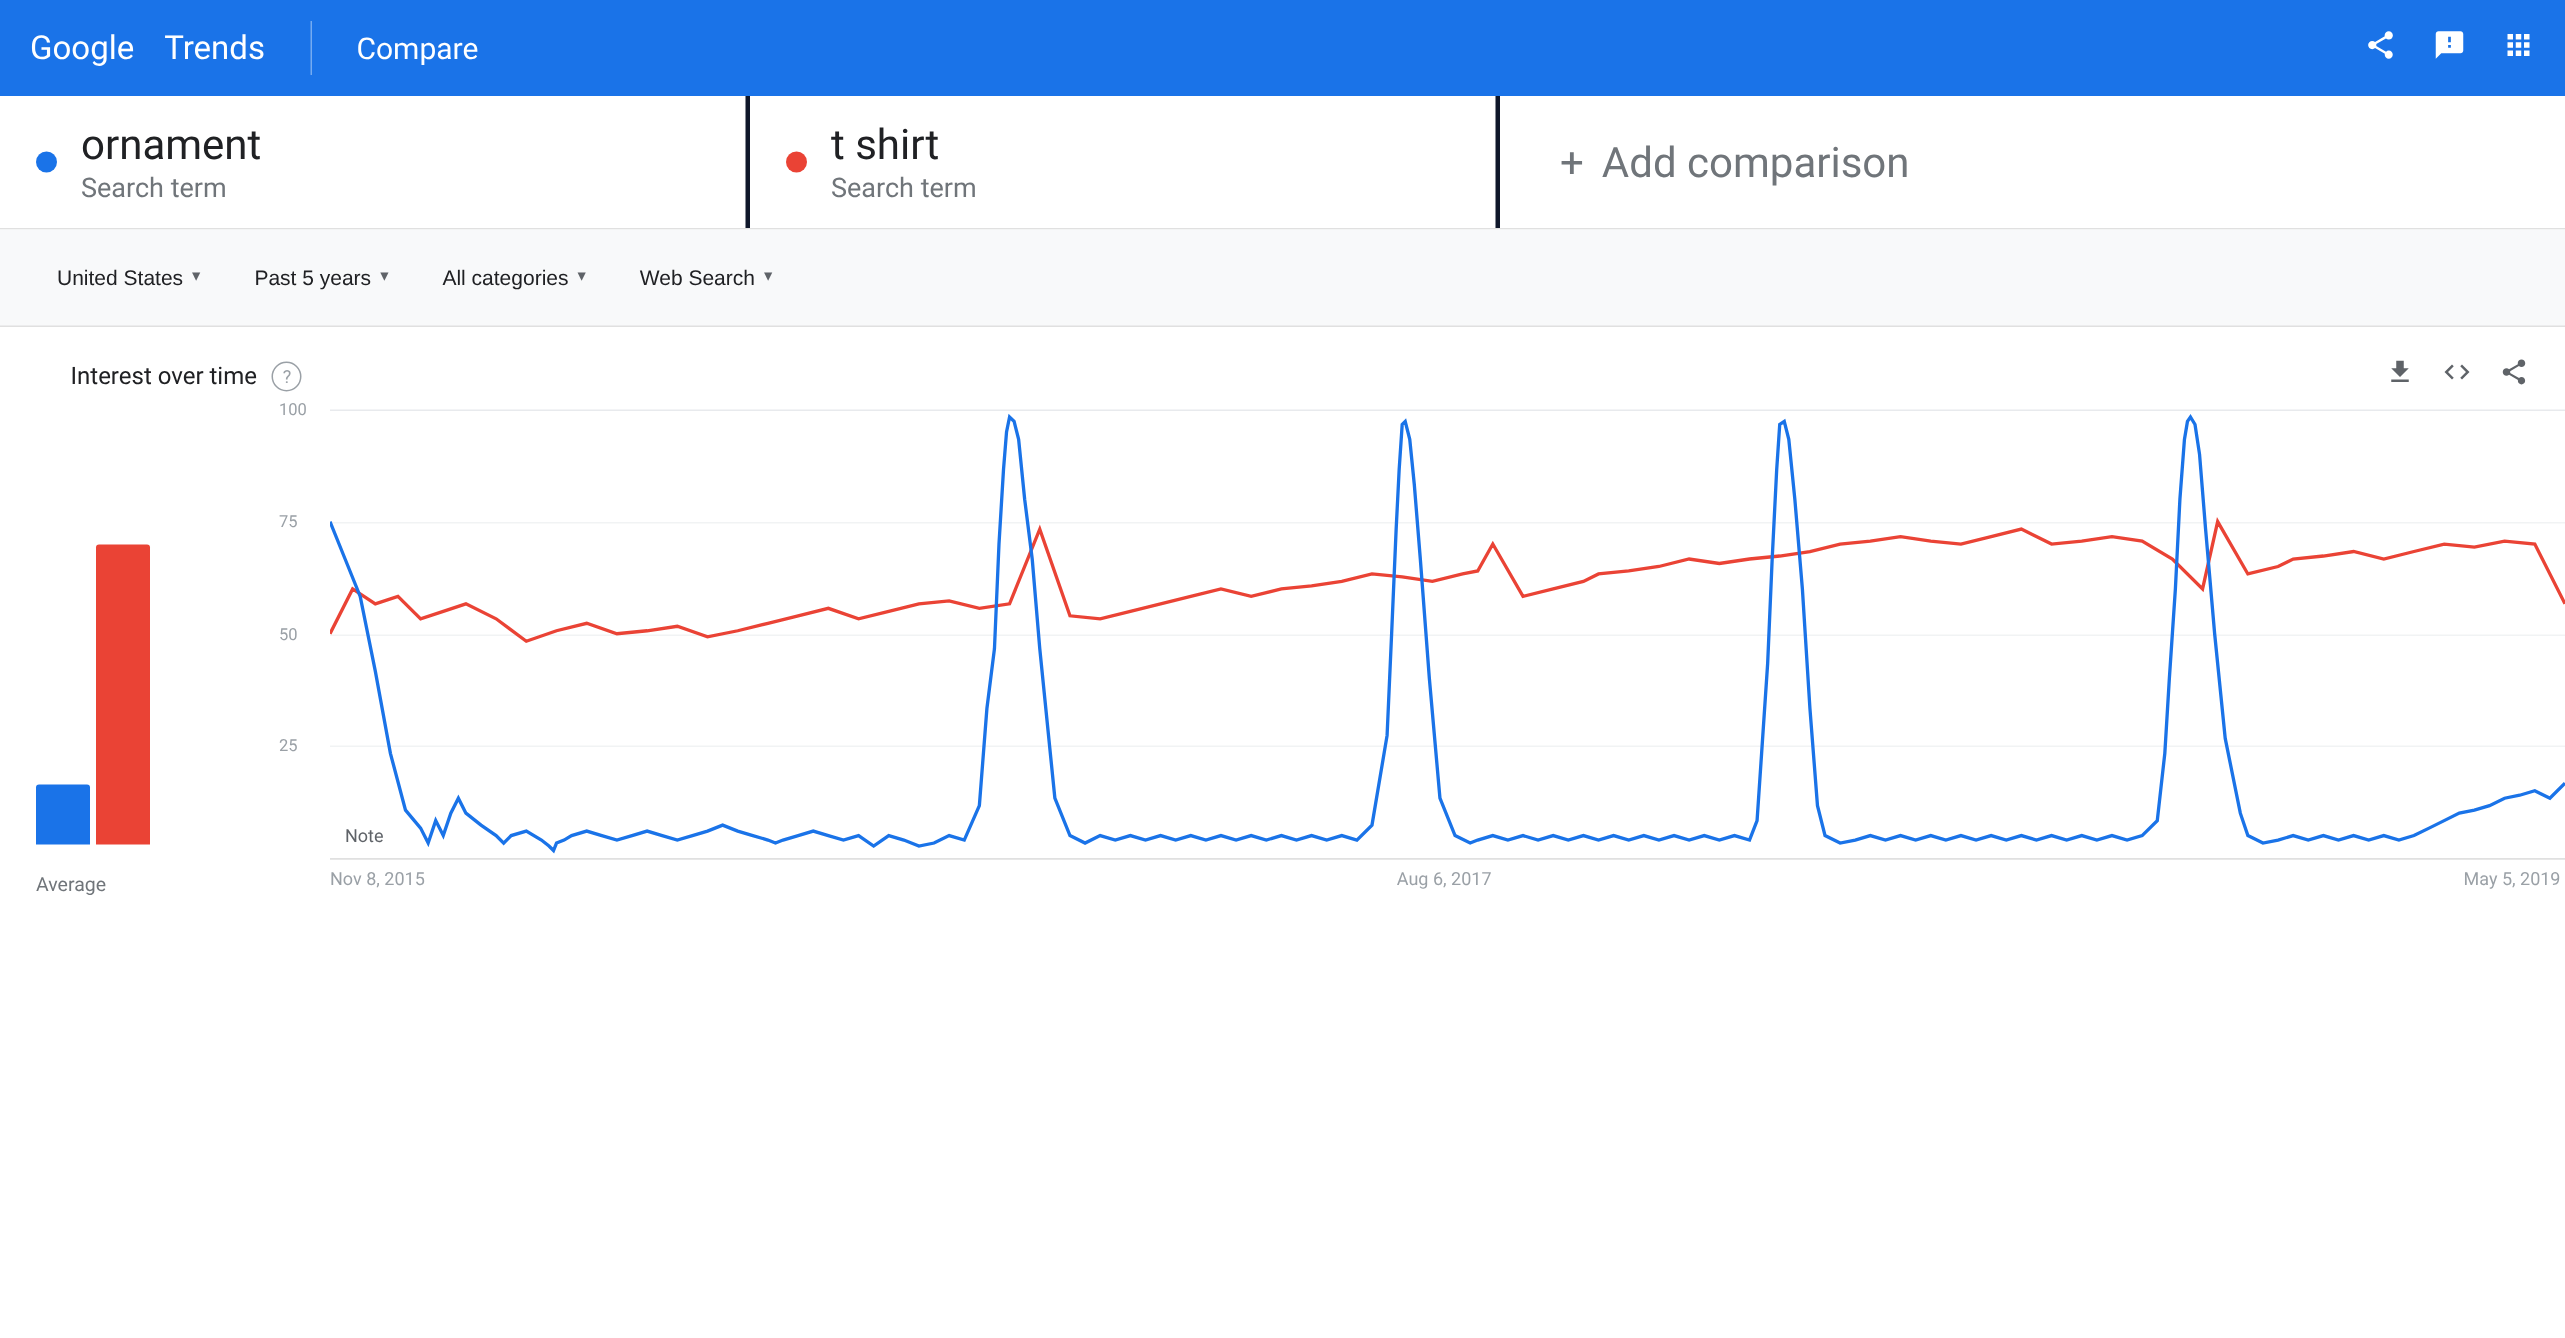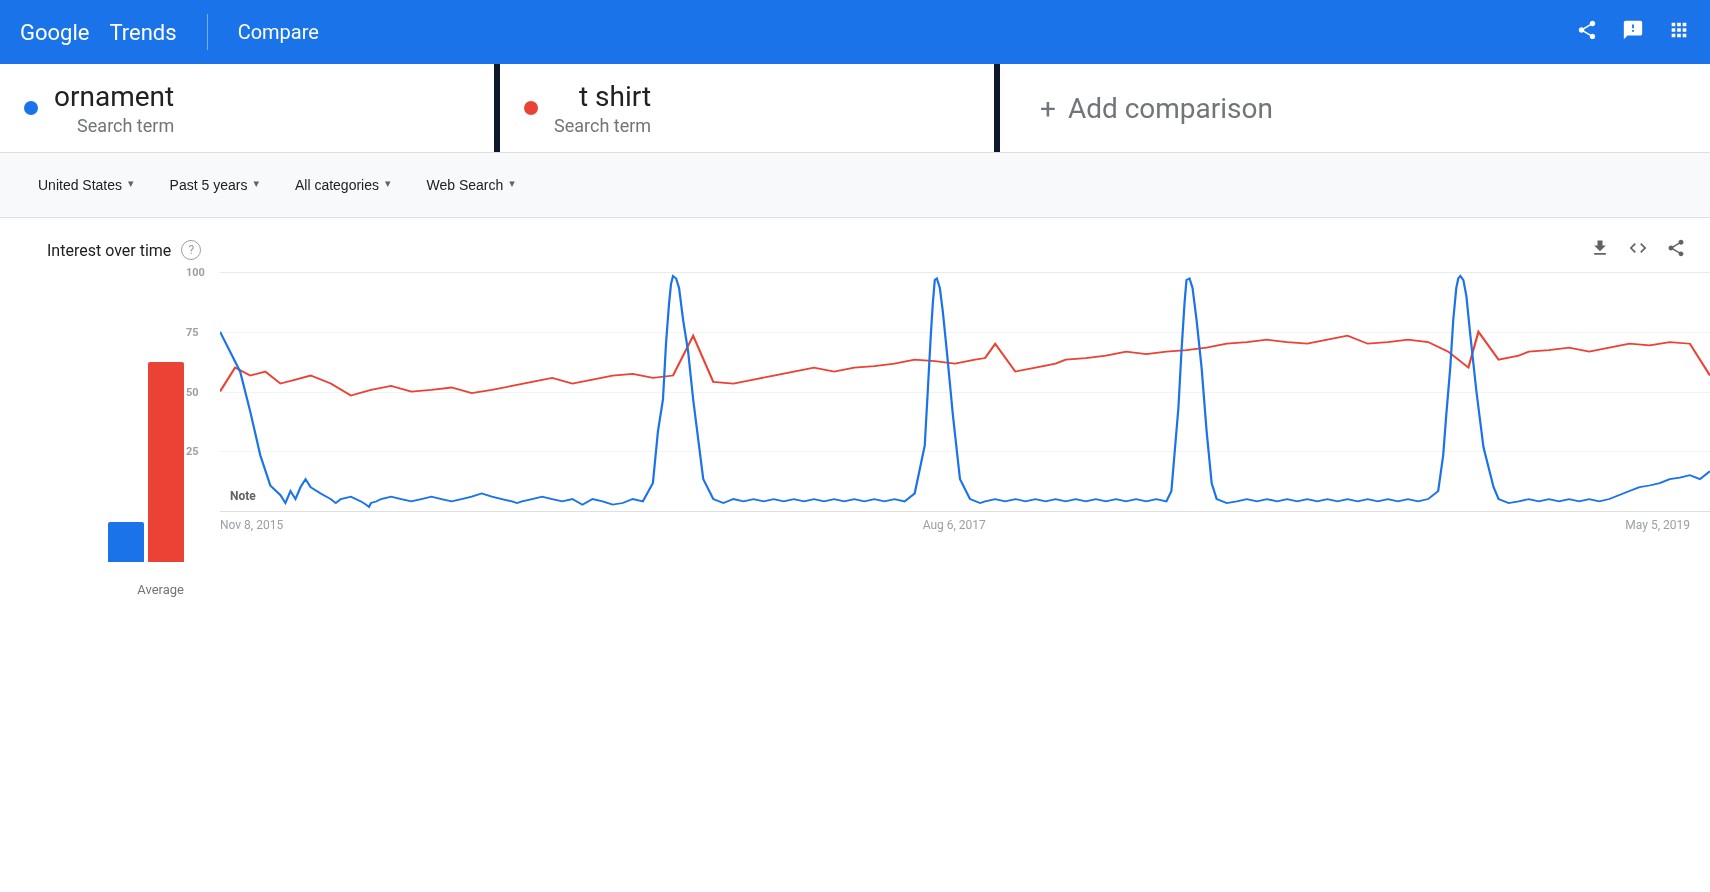--- a/index.html
+++ b/index.html
@@ -28,27 +28,26 @@
     .header-icon { color: #fff; font-size: 20px; cursor: pointer; }
 
     
     .search-bar {
       display: flex;
       border-bottom: 1px solid #e0e0e0;
       min-height: 80px;
     }
     .search-term-box {
       flex: 1;
-      border-right: 6px solid #0f172a;
+      border-right: 3px solid #0f172a;
       padding: 16px 24px;
       display: flex;
       align-items: center;
       gap: 16px;
       max-width: 500px;
-      text-align: right;
     }
     .term-dot {
       width: 14px;
       height: 14px;
       border-radius: 50%;
       flex-shrink: 0;
     }
     .term-dot.blue { background: #1a73e8; }
     .term-dot.red { background: #ea4335; }
     .term-info {}
@@ -122,21 +121,21 @@
     .chart-container {
       display: flex;
       padding: 0 0 10px 24px;
       gap: 0;
     }
 
     
     .avg-section {
       display: flex;
       flex-direction: column;
-      align-items: flex-end;
+      align-items: flex-start;
       width: 160px;
       flex-shrink: 0;
       padding-top: 10px;
     }
     .avg-bars {
       display: flex;
       align-items: flex-end;
       gap: 4px;
       height: 300px;
       padding-bottom: 20px;
@@ -278,21 +277,21 @@
 
     <div class="avg-section">
       <div class="avg-bars">
         <div class="avg-bar blue" style="height:40px;"></div>
         <div class="avg-bar red" style="height:200px;"></div>
       </div>
       <div class="avg-label">Average</div>
     </div>
 
     <div class="chart-wrapper">
-      <div class="grid-area" style="position:relative; height:240px; margin-left:36px;font-weight:bold;">
+      <div class="grid-area" style="position:relative; height:300px; margin-left:36px;">
 
         <div class="grid-line" style="top:0%; background:#e8eaed;"></div>
         <span class="y-tick-label" style="top:0%;">100</span>
         <div class="grid-line" style="top:25%;"></div>
         <span class="y-tick-label" style="top:25%;">75</span>
         <div class="grid-line" style="top:50%;"></div>
         <span class="y-tick-label" style="top:50%;">50</span>
         <div class="grid-line" style="top:75%;"></div>
         <span class="y-tick-label" style="top:75%;">25</span>
         <div class="grid-line" style="top:100%; background:#e0e0e0;"></div>
@@ -568,20 +567,20 @@
               1450,258
               1460,255
               1470,260
               1480,250
             "></polyline>
         </svg>
 
         <span style="position:absolute;bottom:8px;left:10px;font-size:12px;color:#5f6368;">Note</span>
       </div>
 
-      <div style="display:flex;justify-content:space-between;padding:6px 0 0 36px;font-size:12px;color:#9aa0a6;margin-right:20px;">
+      <div style="display:flex;justify-content:space-between;padding:6px 0 0 36px;font-size:12px;color:#9aa0a6;margin-right:3px;">
         <span>Nov 8, 2015</span>
         <span>Aug 6, 2017</span>
         <span>May 5, 2019</span>
       </div>
     </div>
   </div>
 </div>
 
 </body></html>

